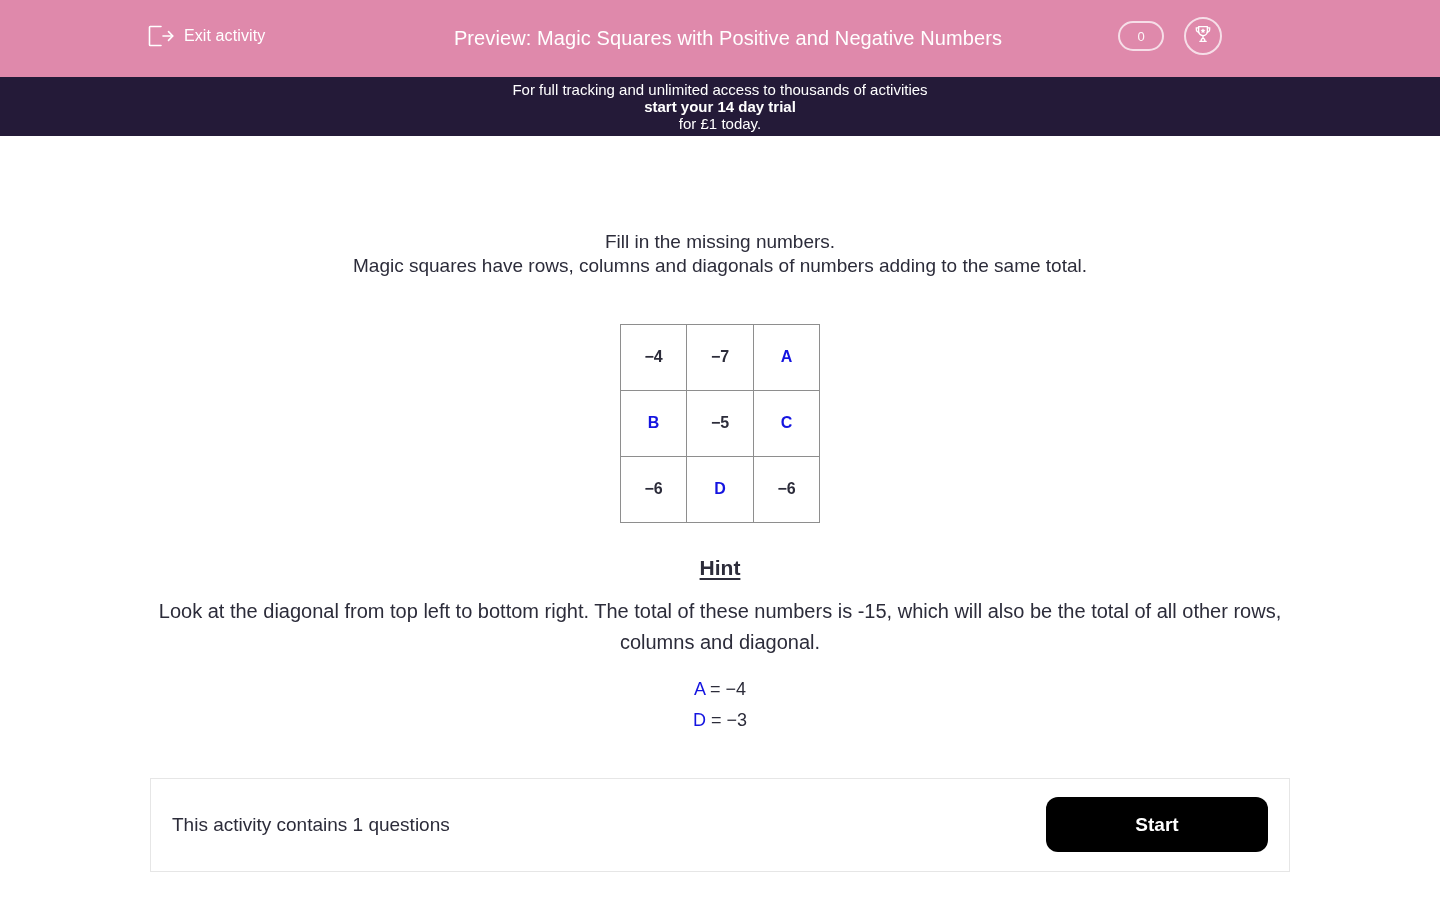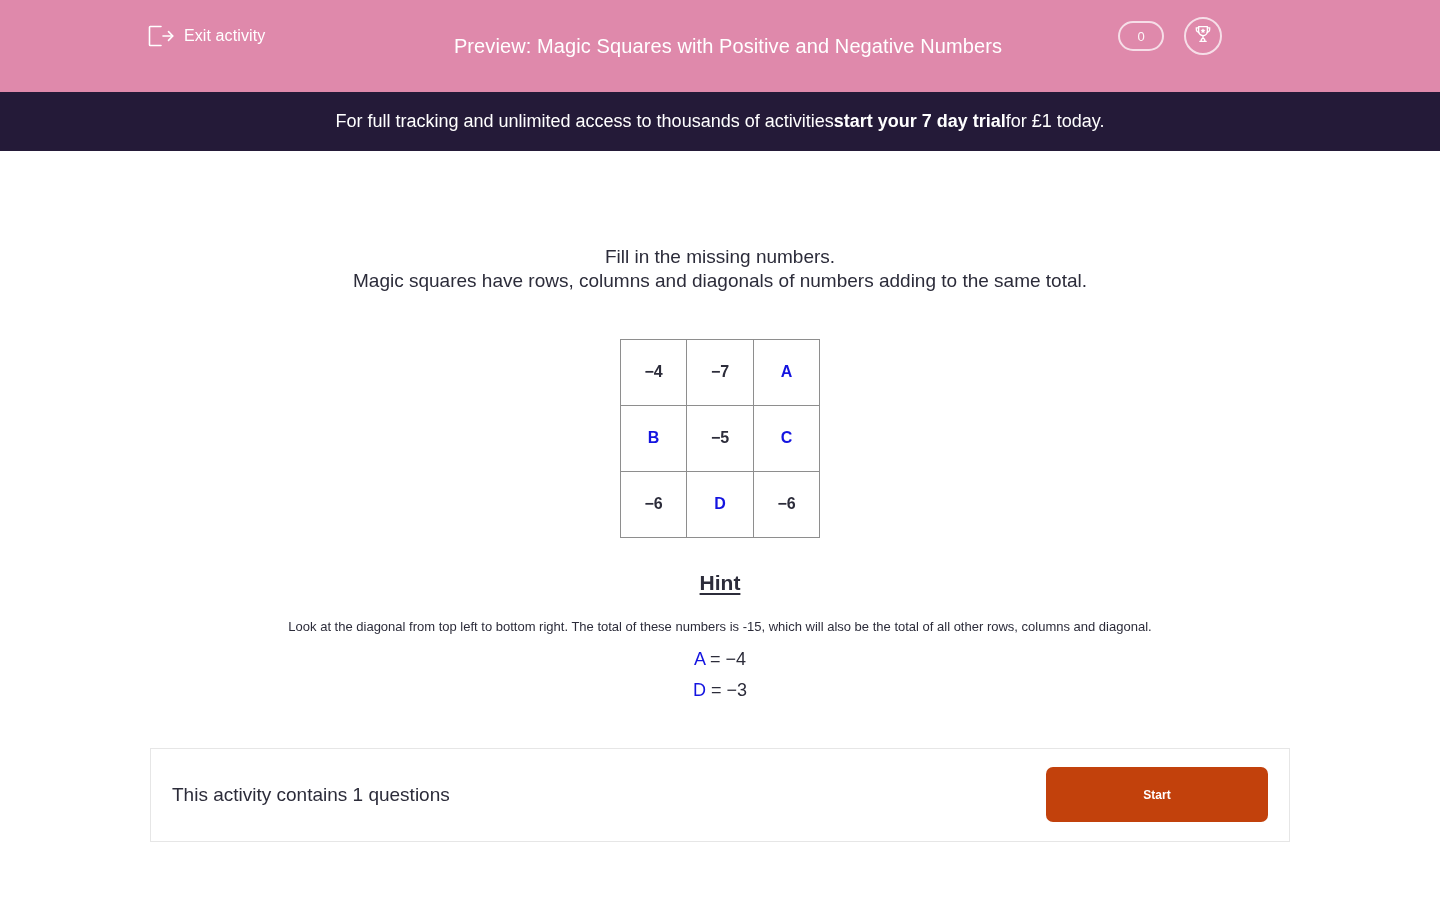--- a/index.html
+++ b/index.html
@@ -12,21 +12,21 @@
     height: 900px;
     background: #ffffff;
     font-family: "Liberation Sans", sans-serif;
     color: #2c2c3a;
     overflow: hidden;
   }
 
   
   .topbar {
     position: relative;
-    height: 92px;
+    height: 77px;
     background: #df89ab;
     display: flex;
     align-items: center;
   }
   .exit-activity {
     position: absolute;
     left: 148px;
     top: 0;
     height: 72px;
     display: flex;
@@ -86,21 +86,22 @@
   }
 
   
   .promo {
     height: 59px;
     background: #241a38;
     display: flex;
     align-items: center;
     justify-content: center;
     color: #ffffff;
-    font-size: 18px;
+    font-size: 15px;
+    flex-direction: column;
   }
   .promo .b { font-weight: bold; }
 
   
   .content {
     padding-top: 54px;
     text-align: center;
   }
   .lead {
     font-size: 19px;
@@ -141,27 +142,27 @@
     margin-top: 33px;
     font-size: 21px;
     font-weight: bold;
     text-decoration: underline;
     text-underline-offset: 3px;
     color: #2c2c3a;
   }
   .hint-body {
     margin: 16px auto 0;
     width: 1140px;
-    font-size: 13px;
+    font-size: 20px;
     line-height: 31px;
     color: #2c2c3a;
     text-align: center;
   }
   .answers {
-    margin-top: 2px;
+    margin-top: 16px;
   }
   .answer-line {
     font-size: 18px;
     line-height: 31px;
     color: #2c2c3a;
   }
   .answer-line .letter {
     color: #1414e0;
   }
 
@@ -177,28 +178,28 @@
     justify-content: space-between;
     padding: 0 21px;
   }
   .footer-text {
     font-size: 19px;
     color: #2c2c3a;
   }
   .start-button {
     width: 222px;
     height: 55px;
-    background: #c2410c;
+    background: #000000;
     border: none;
     color: #ffffff;
-    font-size: 12px;
+    font-size: 19px;
     font-weight: bold;
     font-family: "Liberation Sans", sans-serif;
     cursor: pointer;
-    border-radius: 7px;
+    border-radius: 12px;
   }
 </style>
 </head>
 <body>
 
 <div class="topbar">
 
   <div class="exit-activity">
     <span>
       <svg class="exit-icon" viewBox="0 0 26 22" fill="none" xmlns="http://www.w3.org/2000/svg">
@@ -227,21 +228,21 @@
           <path d="M9.1 18.3C9.1 16.7 9.9 15.4 11 15.4C12.1 15.4 12.9 16.7 12.9 18.3" stroke="#ffffff" stroke-width="1.35" stroke-linejoin="round"></path>
           <path d="M11 5.3L11.75 6.85L13.45 7.1L12.2 8.3L12.5 10L11 9.2L9.5 10L9.8 8.3L8.55 7.1L10.25 6.85L11 5.3Z" fill="#ffffff"></path>
         </svg>
       </span>
     </div>
   </div>
 </div>
 
 <div class="promo">
   <span>For full tracking and unlimited access to thousands of activities </span>
-    <span class="b">start your 7 day trial</span>
+    <span class="b">start your 14 day trial</span>
     <span> for £1 today.</span>
 </div>
 
 <div class="content">
 
   <div class="lead second">Fill in the missing numbers.</div>
 
   <div class="lead">Magic squares have rows, columns and diagonals of numbers adding to the same total.</div>
 
   <div class="square-wrap">

